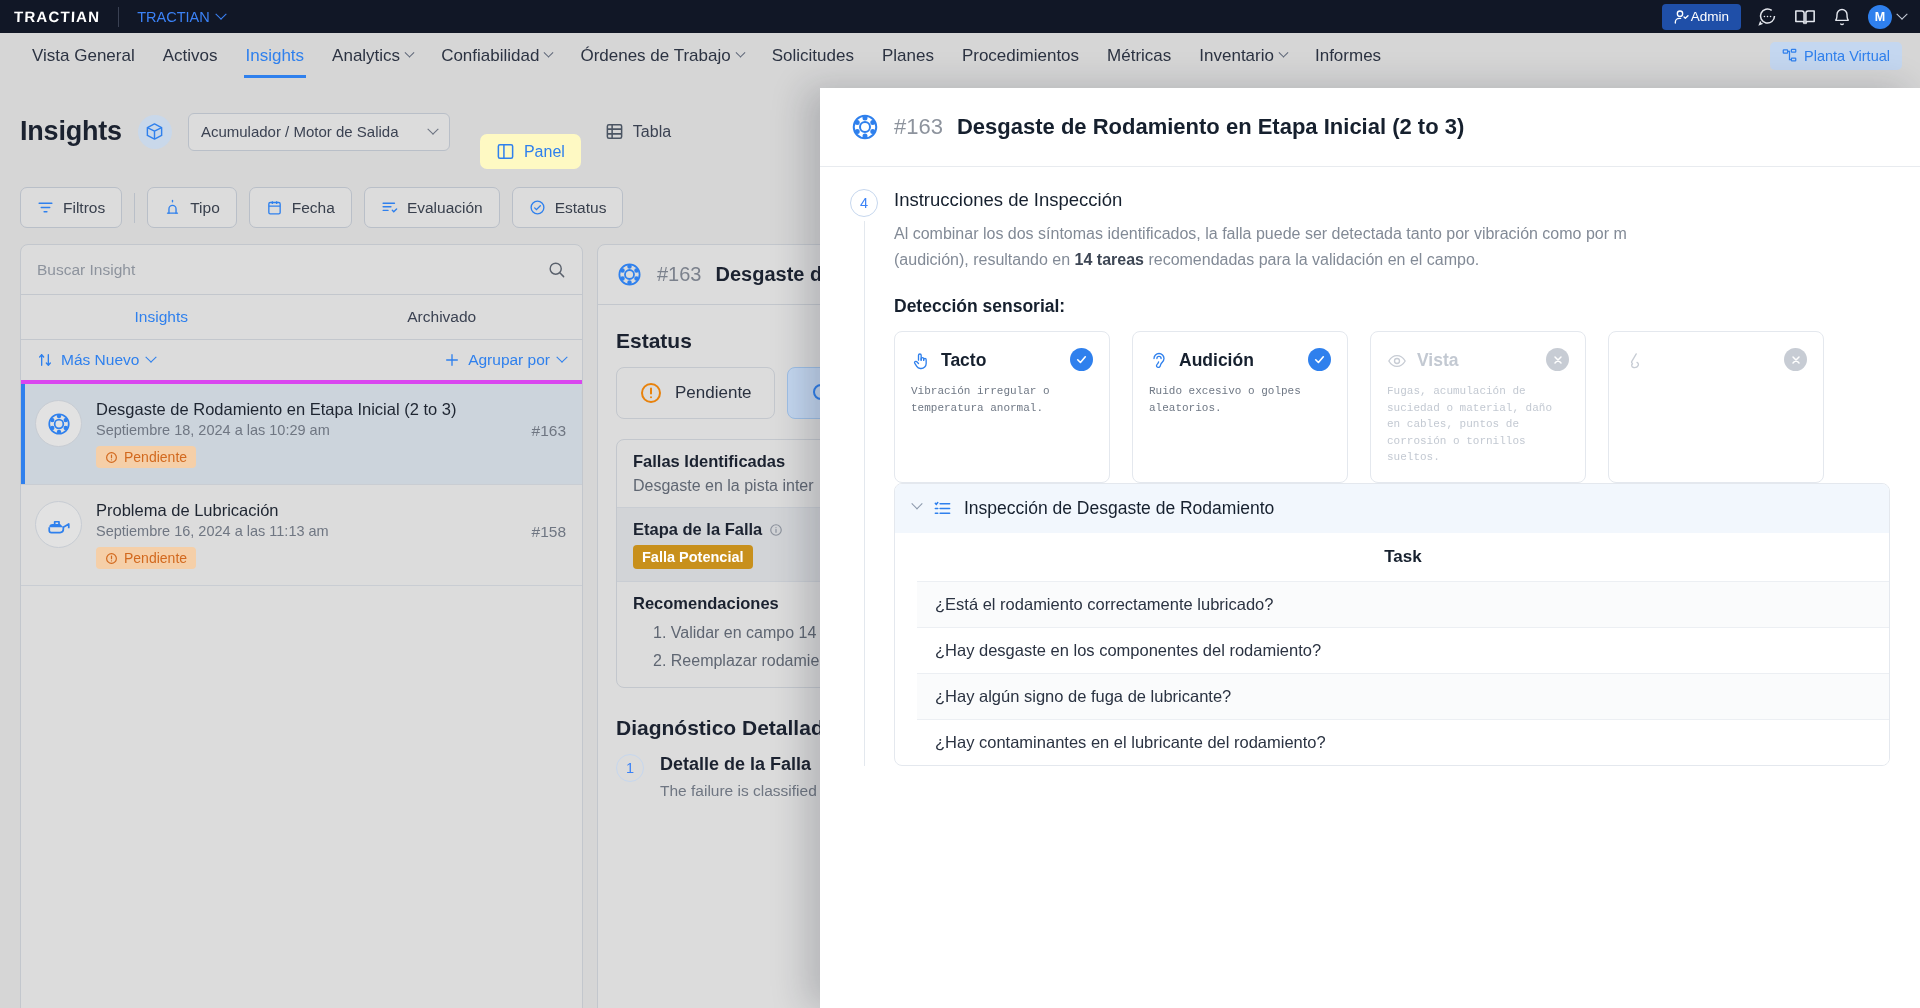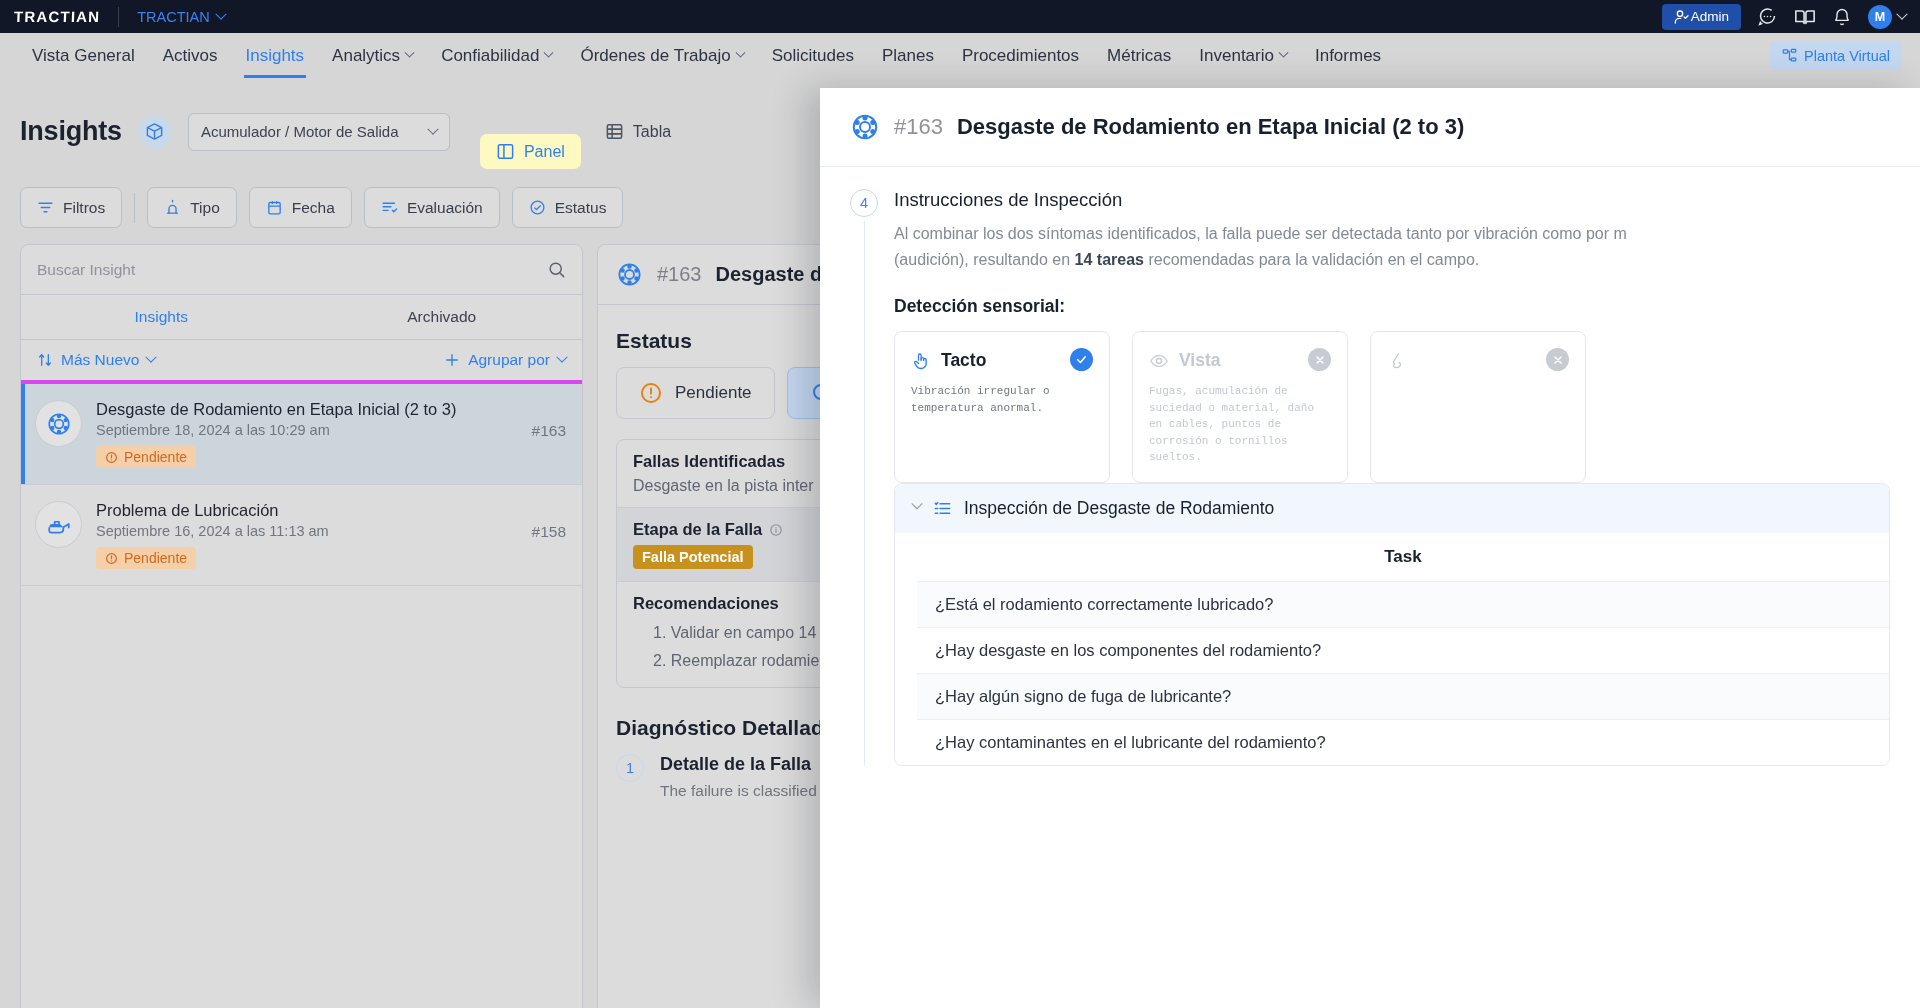--- a/index.html
+++ b/index.html
@@ -606,20 +606,37 @@
                 <span class="sense-name">Tacto</span>
                 <span class="mark">
                     <svg width="13" height="13" viewBox="0 0 24 24" fill="none" stroke="#fff" stroke-width="3" stroke-linecap="round" stroke-linejoin="round">
                       <path d="M5 12.5 10 17.5 19 7"></path>
                     </svg>
                   </span>
               </div>
               <div class="sense-desc">Vibración irregular o temperatura anormal.</div>
             </div>
 
+            <div class="sense-card">
+              <div class="sense-top">
+                <span class="ic">
+                  <svg width="20" height="20" viewBox="0 0 24 24" fill="none" stroke="#2f80ed" stroke-width="1.6" stroke-linecap="round" stroke-linejoin="round">
+                      <path d="M6 9a6 6 0 0 1 12 0c0 3.5-2.5 4.6-3.6 6.4-.8 1.3-.4 3-1.9 3.9-1.4.9-3.5.2-3.5-1.7 0-2 2.5-2.4 2.5-4.6"></path>
+                      <path d="M9.5 9a2.5 2.5 0 0 1 5 0"></path>
+                    </svg>
+                </span>
+                <span class="sense-name">Audición</span>
+                <span class="mark">
+                    <svg width="13" height="13" viewBox="0 0 24 24" fill="none" stroke="#fff" stroke-width="3" stroke-linecap="round" stroke-linejoin="round">
+                      <path d="M5 12.5 10 17.5 19 7"></path>
+                    </svg>
+                  </span>
+              </div>
+              <div class="sense-desc">Ruido excesivo o golpes aleatorios.</div>
+            </div>
 
             <div class="sense-card">
               <div class="sense-top">
                 <span class="ic">
                   <svg width="20" height="20" viewBox="0 0 24 24" fill="none" stroke="#c7ccd4" stroke-width="1.6">
                       <path d="M2.2 12S6 5.5 12 5.5 21.8 12 21.8 12 18 18.5 12 18.5 2.2 12 2.2 12z"></path>
                       <circle cx="12" cy="12" r="3"></circle>
                     </svg>
                 </span>
                 <span class="sense-name muted">Vista</span>

